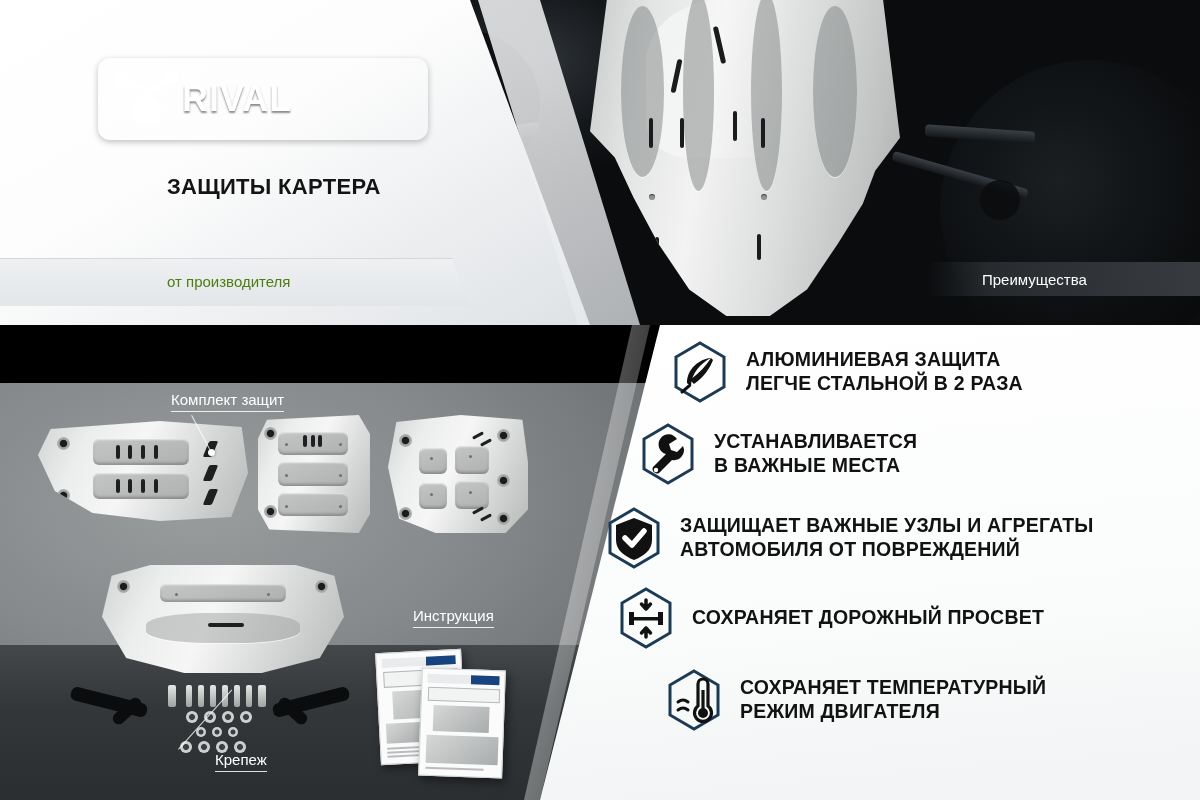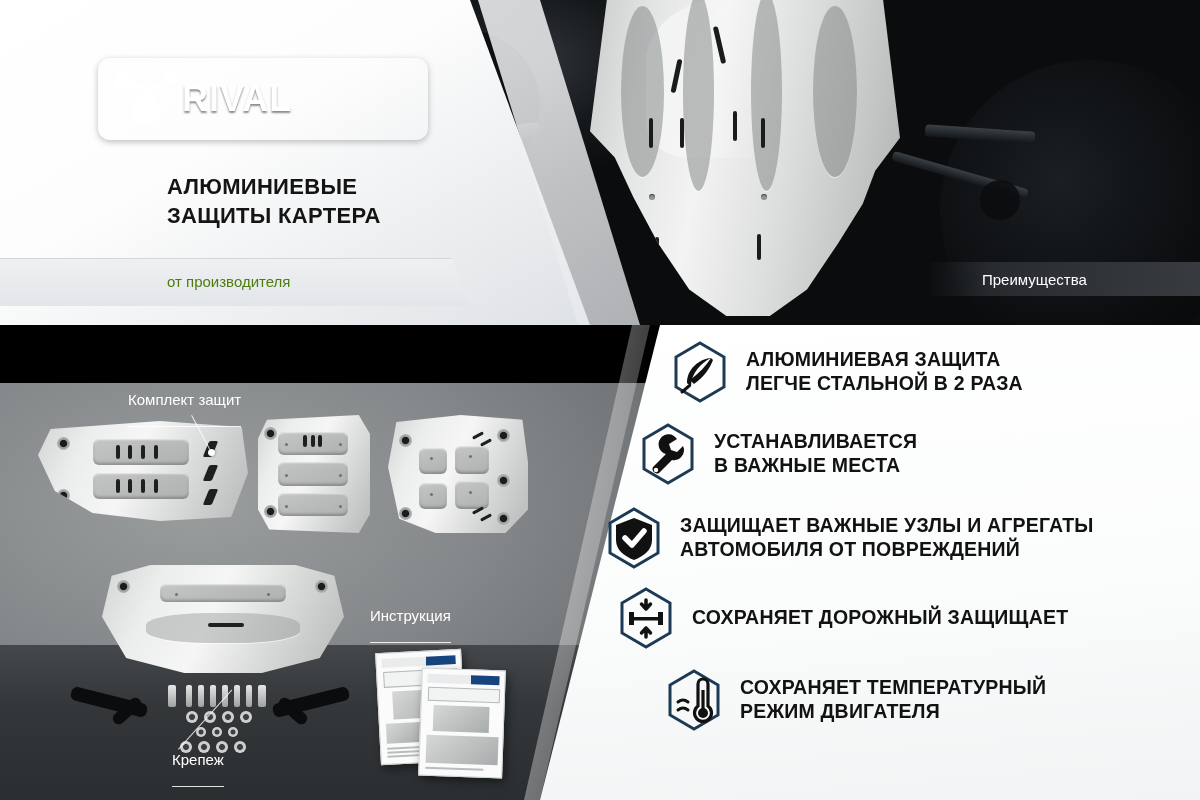--- a/index.html
+++ b/index.html
@@ -146,21 +146,21 @@
   .doc{position:absolute;background:#fbfbfb;box-shadow:3px 4px 10px rgba(0,0,0,.45);
     border:1px solid #cfd2d3;overflow:hidden;}
   .doc-hdr{position:absolute;top:5px;left:5px;right:5px;height:9px;
     background:linear-gradient(90deg,#e9ebec 60%,#17447e 60%,#17447e 100%);}
   .doc-line{position:absolute;height:1.5px;background:#b9bcbd;}
   .doc-img{position:absolute;background:linear-gradient(140deg,#d6d8d8,#a9acac);}
   .doc-tbl{position:absolute;border:1px solid #b6b9ba;background:#f2f3f3;}
 
   
   .callout{position:absolute;color:#fff;font-size:15px;white-space:nowrap;}
-  .callout u{text-decoration:none;display:block;border-bottom:1.4px solid rgba(255,255,255,.85);padding-bottom:18px;}
+  .callout u{text-decoration:none;display:block;border-bottom:1.4px solid rgba(255,255,255,.85);padding-bottom:3px;margin-left:43px;}
   .lead{position:absolute;background:rgba(255,255,255,.8);height:1.2px;transform-origin:0 0;}
   .leaddot{position:absolute;width:7px;height:7px;border-radius:50%;background:#fff;
     box-shadow:0 0 3px rgba(0,0,0,.5);}
 </style>
 </head>
 <body>
 
 <div id="stage">
 
   <div class="photo-top">
@@ -345,21 +345,20 @@
         <line x1="41" y1="24" x2="36" y2="40"></line>
       </g>
       <circle cx="13" cy="15" r="9" fill="#ffffff"></circle>
       <circle cx="61" cy="12" r="7" fill="#ffffff"></circle>
       <circle cx="36" cy="44" r="15" fill="#ffffff"></circle>
     </svg>
     <span class="logo-word">RIVAL</span>
   </div>
 
   <div class="hdr-title">
-    <div>АЛЮМИНИЕВЫЕ</div>
     <div>ЗАЩИТЫ КАРТЕРА</div>
   </div>
   <div class="hdr-sub">от производителя</div>
 
   <div class="feat-panel"></div>
   <div class="feat-edge"></div>
 
   <div class="feat-list">
 
     <div class="feat-row" style="margin-left:48px;">
@@ -410,21 +409,21 @@
         <svg viewBox="0 0 64 64" width="64" height="64">
           <polygon points="32,3 56,17 56,47 32,61 8,47 8,17" fill="none" stroke="#1d3a55" stroke-width="3"></polygon>
           <rect x="15" y="26" width="5" height="13" fill="#111"></rect>
           <rect x="44" y="26" width="5" height="13" fill="#111"></rect>
           <rect x="18" y="31" width="28" height="3.5" fill="#111"></rect>
           <path d="M32 14 v9 M32 23 l-4.5 -5 M32 23 l4.5 -5" stroke="#111" stroke-width="3.5" fill="none" stroke-linecap="round"></path>
           <path d="M32 51 v-9 M32 42 l-4.5 5 M32 42 l4.5 5" stroke="#111" stroke-width="3.5" fill="none" stroke-linecap="round"></path>
         </svg>
       </div>
       <div class="feat-text">
-        <div>СОХРАНЯЕТ ДОРОЖНЫЙ ЗАЩИЩАЕТ</div>
+        <div>СОХРАНЯЕТ ДОРОЖНЫЙ ПРОСВЕТ</div>
       </div>
     </div>
 
     <div class="feat-row" style="margin-left:42px;margin-top:18px;">
       <div class="hexwrap">
         <svg viewBox="0 0 64 64" width="64" height="64">
           <polygon points="32,3 56,17 56,47 32,61 8,47 8,17" fill="none" stroke="#1d3a55" stroke-width="3"></polygon>
           <path d="M36 16 a5 5 0 0 1 10 0 v22 a8.5 8.5 0 1 1 -10 0 Z" fill="none" stroke="#111" stroke-width="3.2"></path>
           <circle cx="41" cy="45" r="5" fill="#111"></circle>
           <rect x="39.4" y="22" width="3.2" height="21" fill="#111"></rect>

